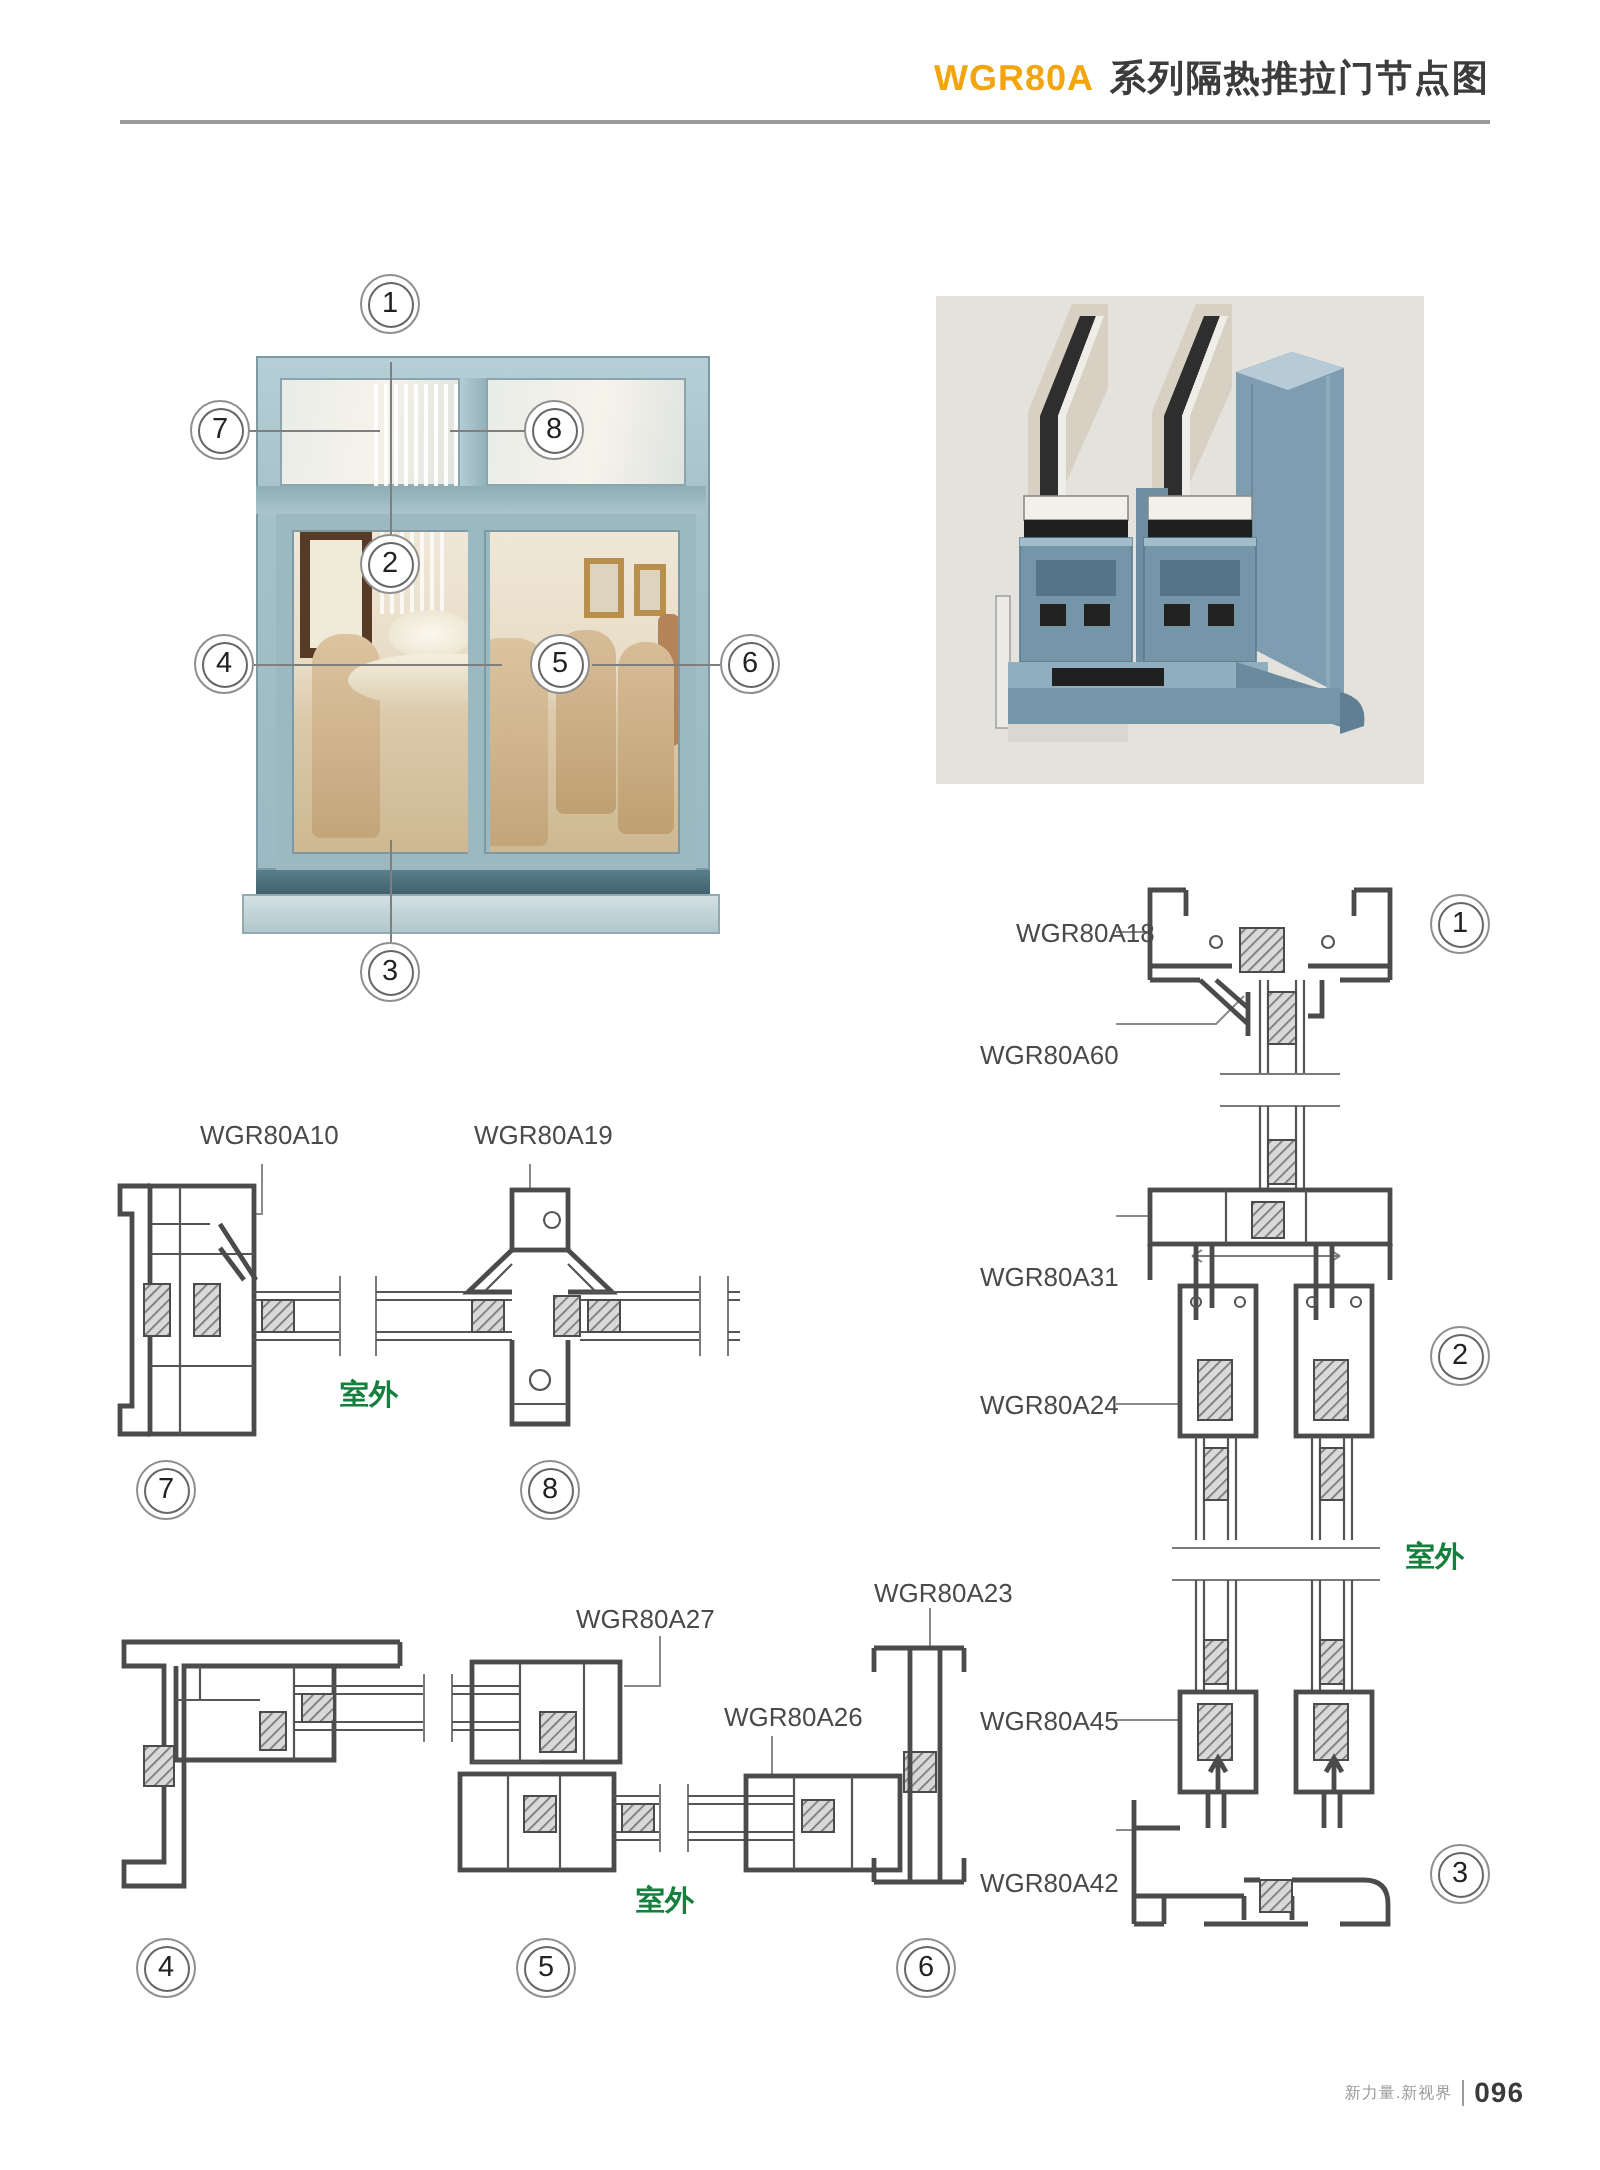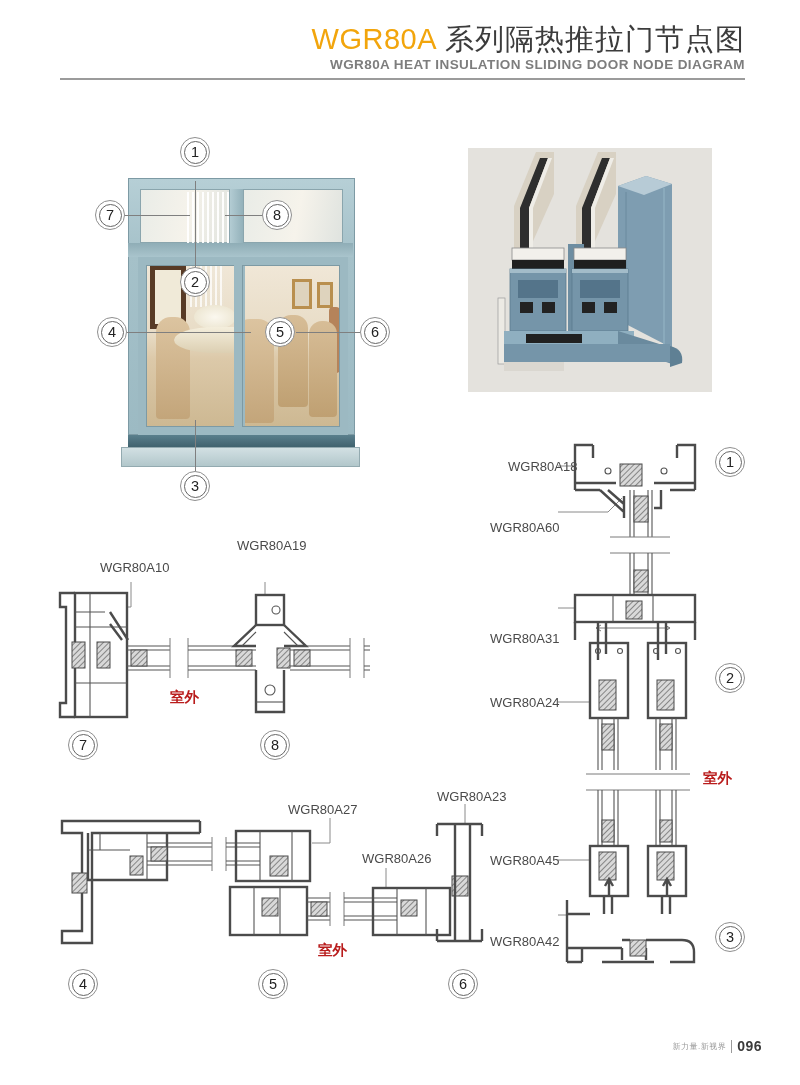--- a/index.html
+++ b/index.html
@@ -2,29 +2,29 @@
 <html><head>
 <meta charset="utf-8">
 <style>
   html,body{margin:0;padding:0;background:#fff;}
   .page{position:relative;width:800px;height:1085px;background:#ffffff;overflow:hidden;
         font-family:"Liberation Sans","DejaVu Sans",sans-serif;}
 
   
   .hdr{position:absolute;left:60px;width:685px;top:24px;text-align:right;
        border-bottom:2px solid #9b9b9b;padding-bottom:6px;}
-  .hdr-title{font-size:29px;font-weight:normal;line-height:30px;letter-spacing:0.5px;}
+  .hdr-title{font-size:18px;font-weight:bold;line-height:30px;letter-spacing:0.5px;}
   .hdr-code{color:#F2A50C;margin-right:8px;}
   .hdr-cn{color:#3c3c3c;letter-spacing:1px;}
   .hdr-sub{font-size:13.5px;font-weight:bold;color:#7d7d7d;letter-spacing:0.4px;margin-top:3px;}
 
   
   .lbl{position:absolute;font-size:13px;color:#4a4a4a;white-space:nowrap;}
   .lbl-r{text-align:right;width:64px;}
-  .outdoor{position:absolute;font-size:14.5px;font-weight:bold;color:#b91c1c;white-space:nowrap;}
+  .outdoor{position:absolute;font-size:14.5px;font-weight:bold;color:#15803d;white-space:nowrap;}
   .callout{position:absolute;width:30px;height:30px;border:1px solid #8f8f8f;border-radius:50%;
            background:#fff;display:flex;align-items:center;justify-content:center;box-sizing:border-box;z-index:30;}
   .callout-in{width:23px;height:23px;border:1.5px solid #666;border-radius:50%;box-sizing:border-box;
               display:flex;align-items:center;justify-content:center;font-size:14.5px;color:#222;}
   .lead{position:absolute;background:#7f7f7f;z-index:5;}
 
   
   .win{position:absolute;left:121px;top:177px;width:239px;height:291px;}
   .win *{position:absolute;box-sizing:border-box;}
   .w-frame{left:7px;top:1px;width:227px;height:257px;background:linear-gradient(180deg,#b6cfd6 0%,#a5c1c9 30%,#9cbac3 100%);border:1px solid #7d9aa4;}
@@ -54,21 +54,20 @@
 </style>
 </head>
 <body>
 
 <div class="page">
 
   <div class="hdr">
     <div class="hdr-title">
       <span class="hdr-code">WGR80A</span><span class="hdr-cn">系列隔热推拉门节点图</span>
     </div>
-    <div class="hdr-sub">WGR80A HEAT INSULATION SLIDING DOOR NODE DIAGRAM</div>
   </div>
 
   <div class="win">
     <div class="w-frame"></div>
     <div class="w-gl" style="left:19px;top:12px;width:90px;height:54px;"></div>
     <div class="w-gl" style="left:122px;top:12px;width:100px;height:54px;"></div>
     <div class="chand" style="left:66px;top:15px;width:42px;height:51px;"></div>
     <div class="w-mull"></div>
     <div class="w-tbar" style="left:7px;"></div>
 
@@ -200,21 +199,21 @@
     <path class="p" d="M206,88 V130 H234 V88"></path>
     <circle class="t" cx="220" cy="108" r="5"></circle>
     <path class="t" d="M206,120 H234"></path>
     <path class="t" d="M240,64 H300 M240,68 H300 M240,84 H300 M240,88 H300"></path>
     <rect class="hxs" x="244" y="68" width="16" height="16" fill="url(#hA)"></rect>
     <path class="b" d="M300,56 V96 M314,56 V96"></path>
     <path class="t" d="M314,64 H320 M314,68 H320 M314,84 H320 M314,88 H320"></path>
   </svg>
 
   <div class="lbl" style="left:100px;top:560px;">WGR80A10</div>
-  <div class="lbl" style="left:237px;top:538px;">WGR80A19</div>
+  <div class="lbl" style="left:237px;top:560px;">WGR80A19</div>
   <div class="outdoor" style="left:170px;top:688px;">室外</div>
   <div class="callout" style="left:68px;top:730px;">
       <div class="callout-in">7</div>
     </div>
   <div class="callout" style="left:260px;top:730px;">
       <div class="callout-in">8</div>
     </div>
 
   <svg style="left:40px;top:788px;" width="460" height="180" viewBox="0 0 460 180">
     <defs>

